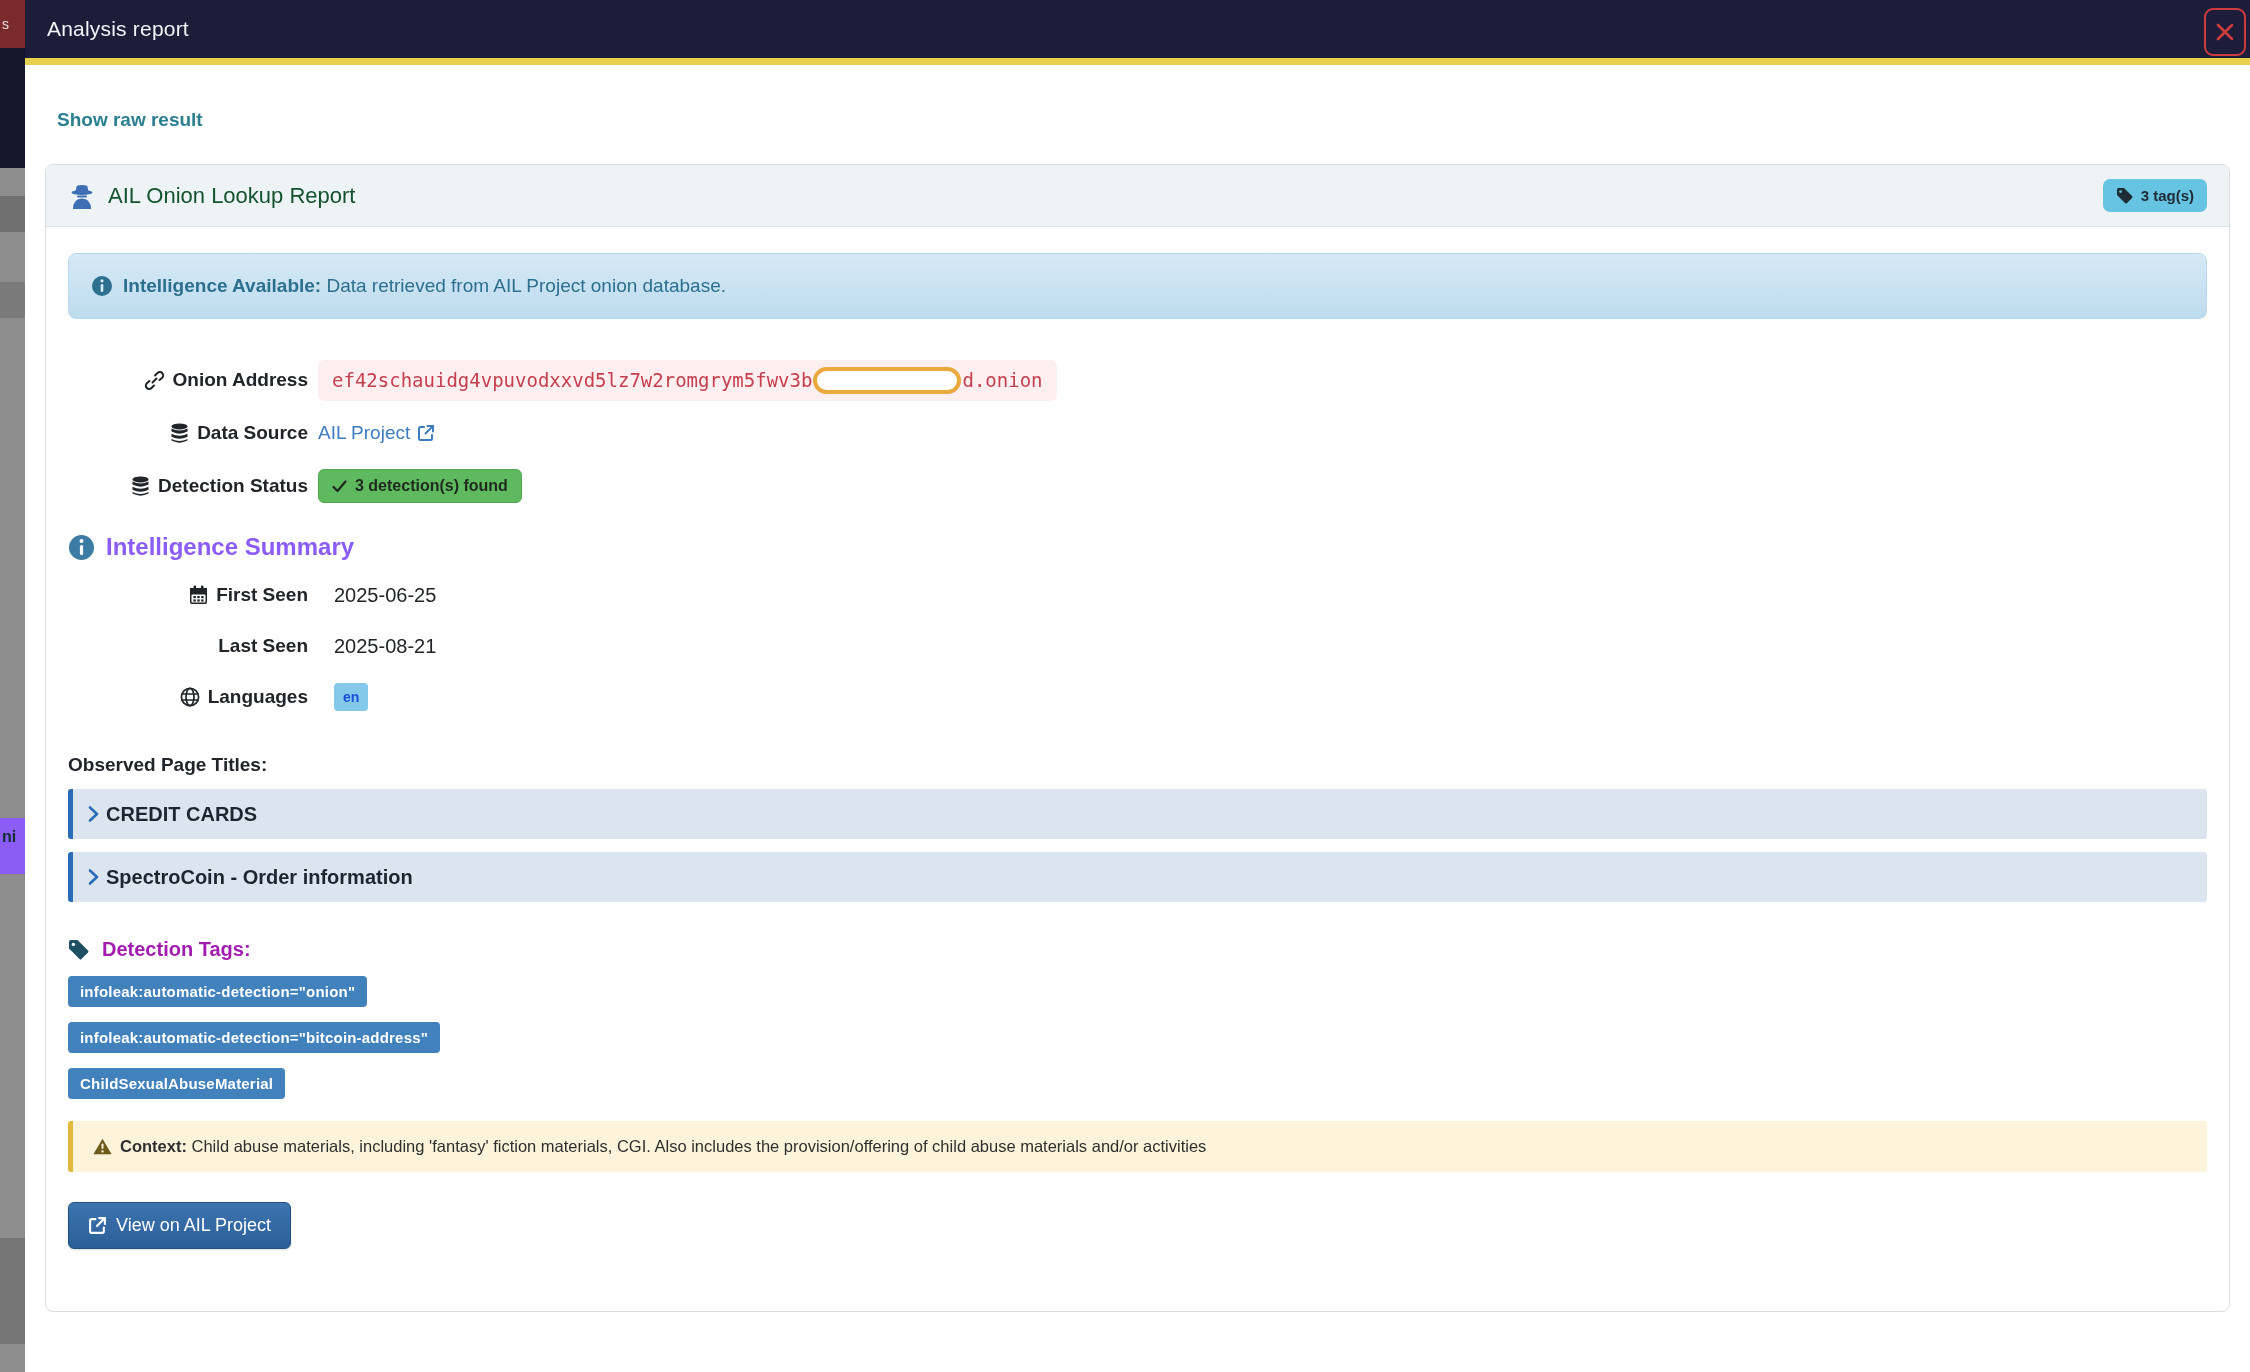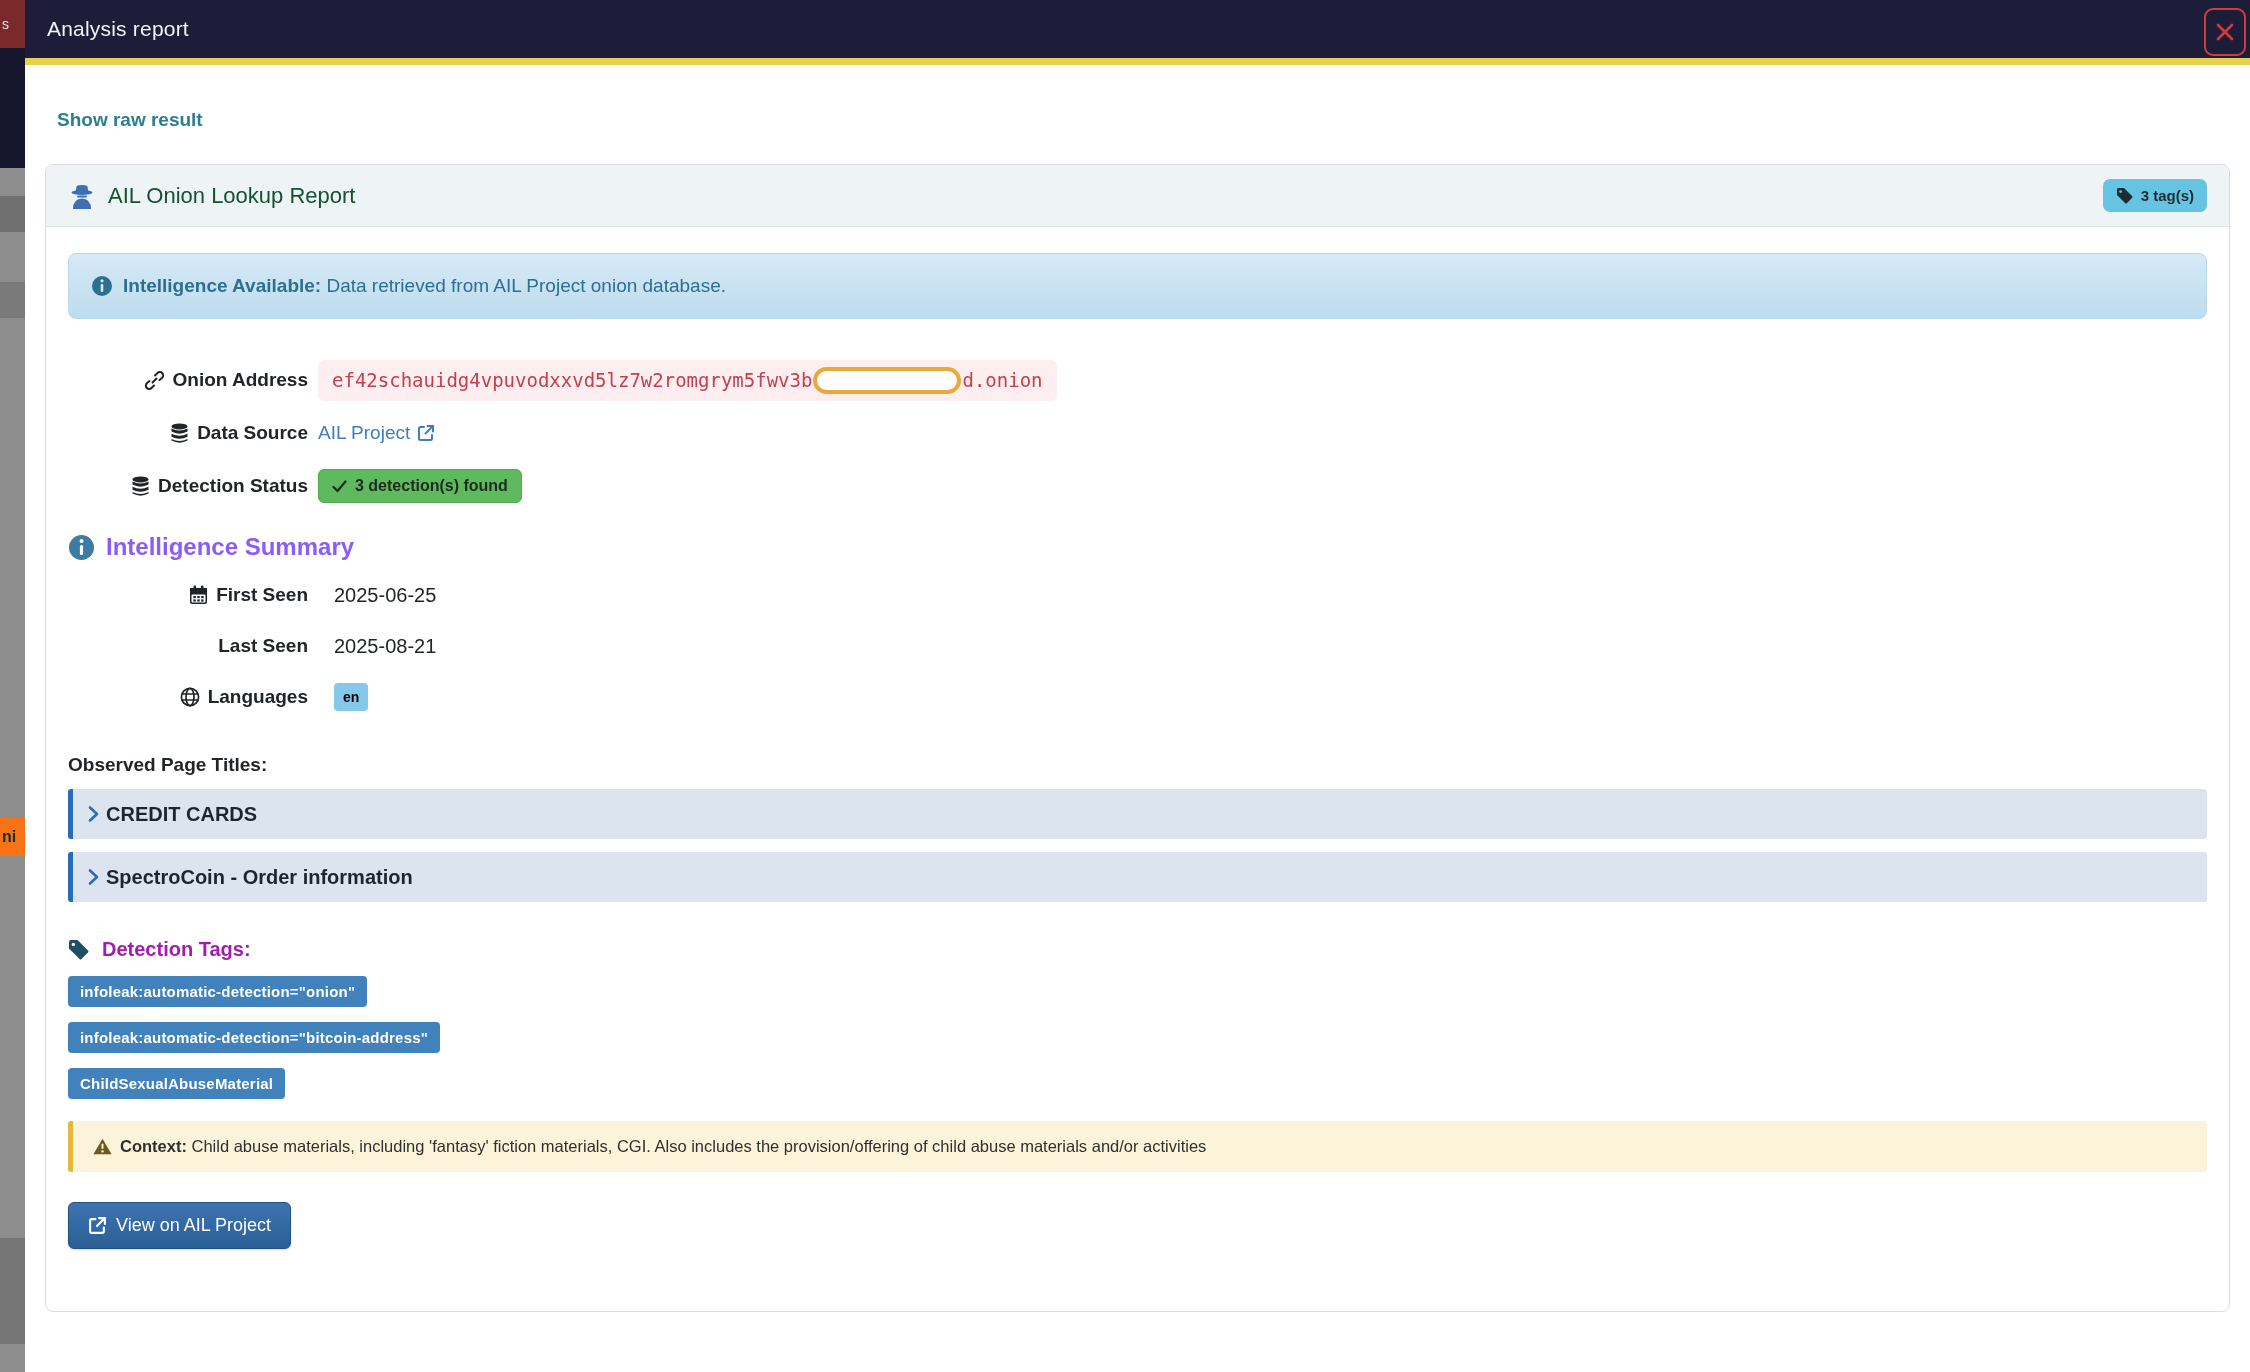--- a/index.html
+++ b/index.html
@@ -5,21 +5,21 @@
   * { box-sizing: border-box; margin: 0; padding: 0; }
   html,body { width: 2250px; height: 1372px; overflow: hidden; }
   body { font-family: "Liberation Sans", sans-serif; background: #ffffff; position: relative; }
 
   
   .backdrop { position: absolute; left: 0; top: 0; width: 25px; height: 1372px; background: #8d8d8d; z-index: 1; }
   .bd-red    { position: absolute; left: 0; top: 0; width: 25px; height: 48px; background: #7b2a2c; color: #e8e0e0; font-size: 14px; line-height: 48px; padding-left: 2px; overflow: hidden; }
   .bd-navy   { position: absolute; left: 0; top: 48px; width: 25px; height: 120px; background: #16152e; }
   .bd-band1  { position: absolute; left: 0; top: 196px; width: 25px; height: 36px; background: #6f6f6f; }
   .bd-band2  { position: absolute; left: 0; top: 282px; width: 25px; height: 36px; background: #7a7a7a; }
-  .bd-teal   { position: absolute; left: 0; top: 818px; width: 25px; height: 38px; background: #f97316; color: #10302f; font-size: 16px; font-weight: bold; line-height: 38px; padding-left: 2px; overflow: hidden; }
+  .bd-teal   { position: absolute; left: 0; top: 818px; width: 25px; height: 56px; background: #8b5cf6; color: #10302f; font-size: 16px; font-weight: bold; line-height: 38px; padding-left: 2px; overflow: hidden; }
   .bd-dark   { position: absolute; left: 0; top: 1238px; width: 25px; height: 106px; background: #757575; }
 
   
   .modal { position: absolute; left: 25px; top: 0; width: 2225px; height: 1372px; background: #ffffff; z-index: 2; }
   .modal-header { position: relative; height: 58px; background: #1e1d39; display: flex; align-items: center; padding-left: 22px; }
   .modal-title { color: #f2f2f7; font-size: 21px; font-weight: 500; letter-spacing: .2px; }
   .close-btn { position: absolute; right: 4px; top: 8px; width: 42px; height: 48px; border: 2px solid #cf3c3c; border-radius: 9px; background: transparent; display: flex; align-items: center; justify-content: center; cursor: pointer; }
   .yellow-bar { height: 7px; background: #e6d14f; }
 
   .modal-body { padding: 0 20px; }
@@ -48,21 +48,21 @@
   .redaction { display: inline-block; width: 148px; height: 27px; background: #ffffff; border: 4px solid #e9a93d; border-radius: 999px; margin: 0 1px; }
 
   .link-blue { color: #3d7dc0; font-size: 19px; text-decoration: none; display: inline-flex; align-items: center; gap: 7px; cursor: pointer; }
 
   .status-badge { display: inline-flex; align-items: center; gap: 8px; background: #5fb95e; border: 1px solid #54a854; color: #1e2a1e; font-size: 16px; font-weight: bold; border-radius: 6px; padding: 7px 13px; }
 
   
   .summary-heading { margin-top: 26px; display: flex; align-items: center; gap: 11px; color: #8b5cf6; font-size: 24px; font-weight: 600; }
   .srow { display: grid; grid-template-columns: 240px 1fr; column-gap: 26px; align-items: center; min-height: 34px; margin-top: 17px; }
   .svalue { color: #212529; font-size: 20px; }
-  .en-badge { display: inline-block; background: #84c9e9; color: #000000; font-size: 14px; font-weight: bold; border-radius: 4px; padding: 6px 9px; }
+  .en-badge { display: inline-block; background: #84c9e9; color: #1d4ed8; font-size: 14px; font-weight: bold; border-radius: 4px; padding: 6px 9px; }
 
   
   .observed-heading { margin-top: 40px; color: #21252b; font-size: 19px; font-weight: bold; }
   .title-bar { margin-top: 13px; height: 50px; background: #dbe4ef; border-left: 5px solid #2a6db6; border-radius: 3px; display: flex; align-items: center; gap: 6px; padding-left: 14px; cursor: pointer; }
   .title-bar .bar-text { color: #1d2531; font-size: 20px; font-weight: bold; }
 
   
   .tags-heading { margin-top: 36px; display: flex; align-items: center; gap: 13px; color: #a21caf; font-size: 20px; font-weight: bold; }
   .tag-line { margin-top: 15px; }
   .tag-pill { display: inline-block; background: #4181bc; color: #ffffff; font-size: 15px; font-weight: bold; border-radius: 4px; padding: 7px 12px; letter-spacing: .2px; }

